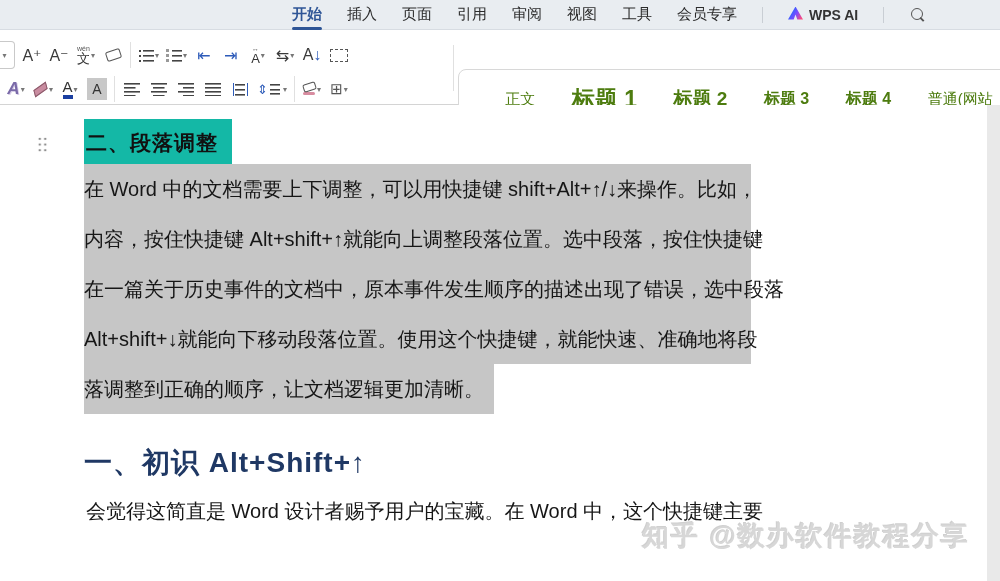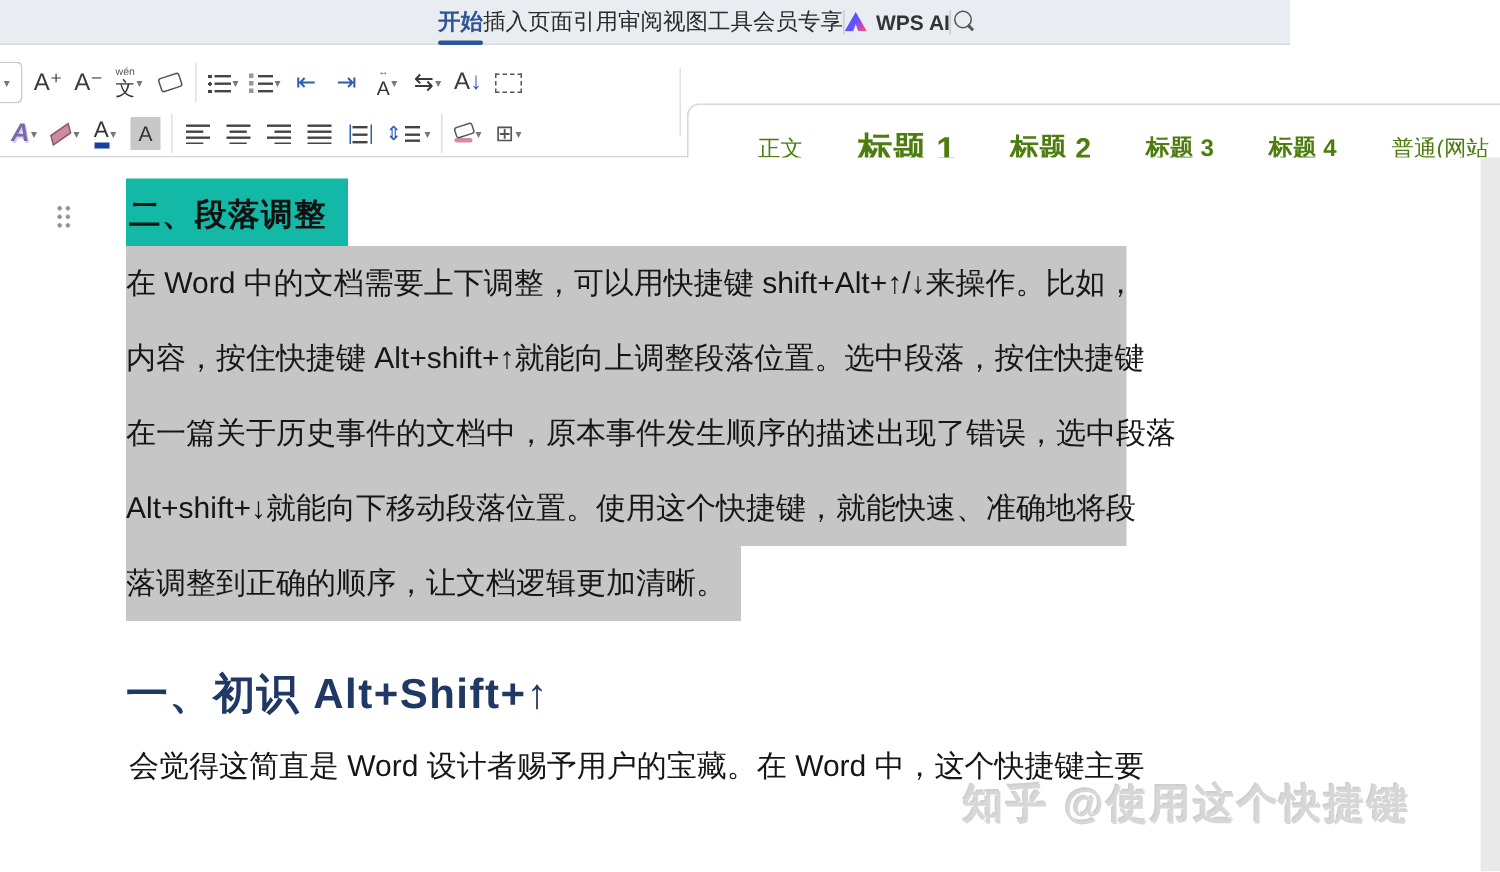--- a/index.html
+++ b/index.html
@@ -3,31 +3,31 @@
 <meta charset="utf-8">
 <style>
   html,body{margin:0;padding:0;}
   body{
     width:1000px;height:581px;position:relative;overflow:hidden;
     background:#fff;font-family:"Liberation Sans","DejaVu Sans",sans-serif;
     -webkit-font-smoothing:antialiased;
   }
   
   .tabbar{
-    position:absolute;left:0;top:0;width:860px;height:30px;
+    position:absolute;left:0;top:0;width:1000px;height:30px;
     background:#e9edf1;border-bottom:1px solid #d7dce2;
-    display:flex;align-items:center;padding-left:292px;box-sizing:border-box;
+    display:flex;align-items:center;padding-left:292px;box-sizing:border-box;gap:25px;
   }
   .tab{font-size:15px;color:#2b2b2b;cursor:default;position:relative;white-space:nowrap;}
   .tab.active{color:#2e5596;font-weight:700;}
   .tab.active::after{
     content:"";position:absolute;left:0;right:0;bottom:-6px;height:3px;background:#2e5596;border-radius:2px;
   }
   .tb-div{width:1px;height:16px;background:#c9ced4;}
-  .wpsai{display:flex;align-items:center;gap:6px;}
+  .wpsai{display:flex;gap:6px;}
   .wpsai-logo{
     width:15px;height:13px;display:inline-block;
     background:linear-gradient(120deg,#2f62ff 25%,#7a4bff 55%,#ff4b7b 90%);
     clip-path:polygon(50% 0,100% 100%,62% 100%,50% 62%,38% 100%,0 100%);
   }
   .wpsai-label{font-size:14px;color:#333;font-weight:600;}
   .search-ico{width:10px;height:10px;border:1.6px solid #555;border-radius:50%;position:relative;display:inline-block;}
   .search-ico::after{content:"";position:absolute;width:1.6px;height:5px;background:#555;left:9px;top:8px;transform:rotate(-45deg);}
   
   .ribbon{
@@ -267,21 +267,21 @@
 </div>
 
 <div class="doc">
   <div class="right-strip"></div>
   <span class="drag-handle"></span>
 
   <div class="h1-line">
     <span class="hl-head">二、段落调整</span>
   </div>
 
-  <div class="watermark">知乎 @使用这个快捷键</div>
+  <div class="watermark">知乎 @数办软件教程分享</div>
 
   <div class="para1">
     <div class="ln">在 Word 中的文档需要上下调整，可以用快捷键 shift+Alt+↑/↓来操作。比如，</div>
     <div class="ln">内容，按住快捷键 Alt+shift+↑就能向上调整段落位置。选中段落，按住快捷键</div>
     <div class="ln">在一篇关于历史事件的文档中，原本事件发生顺序的描述出现了错误，选中段落</div>
     <div class="ln">Alt+shift+↓就能向下移动段落位置。使用这个快捷键，就能快速、准确地将段</div>
     <div class="ln partial">落调整到正确的顺序，让文档逻辑更加清晰。</div>
   </div>
 
   <div class="h2-line">一、初识 Alt+Shift+↑</div>

